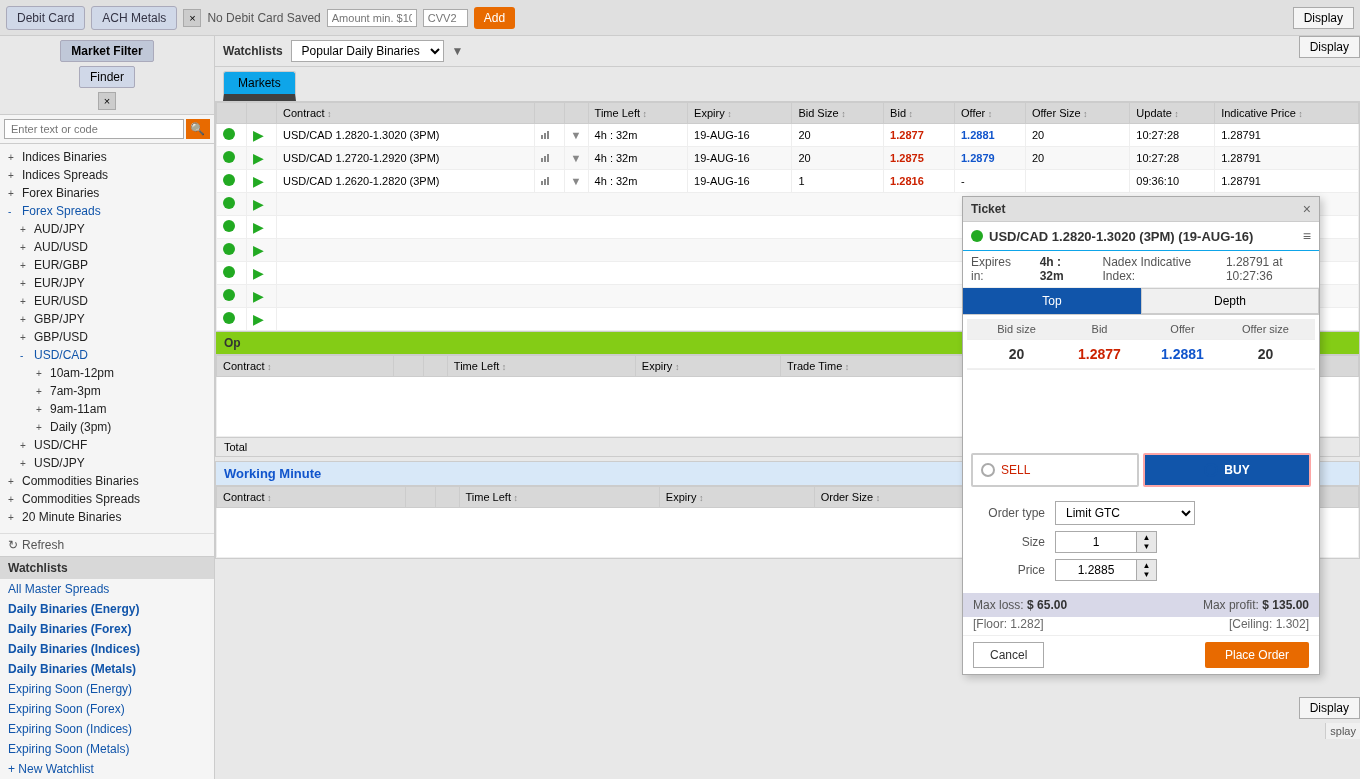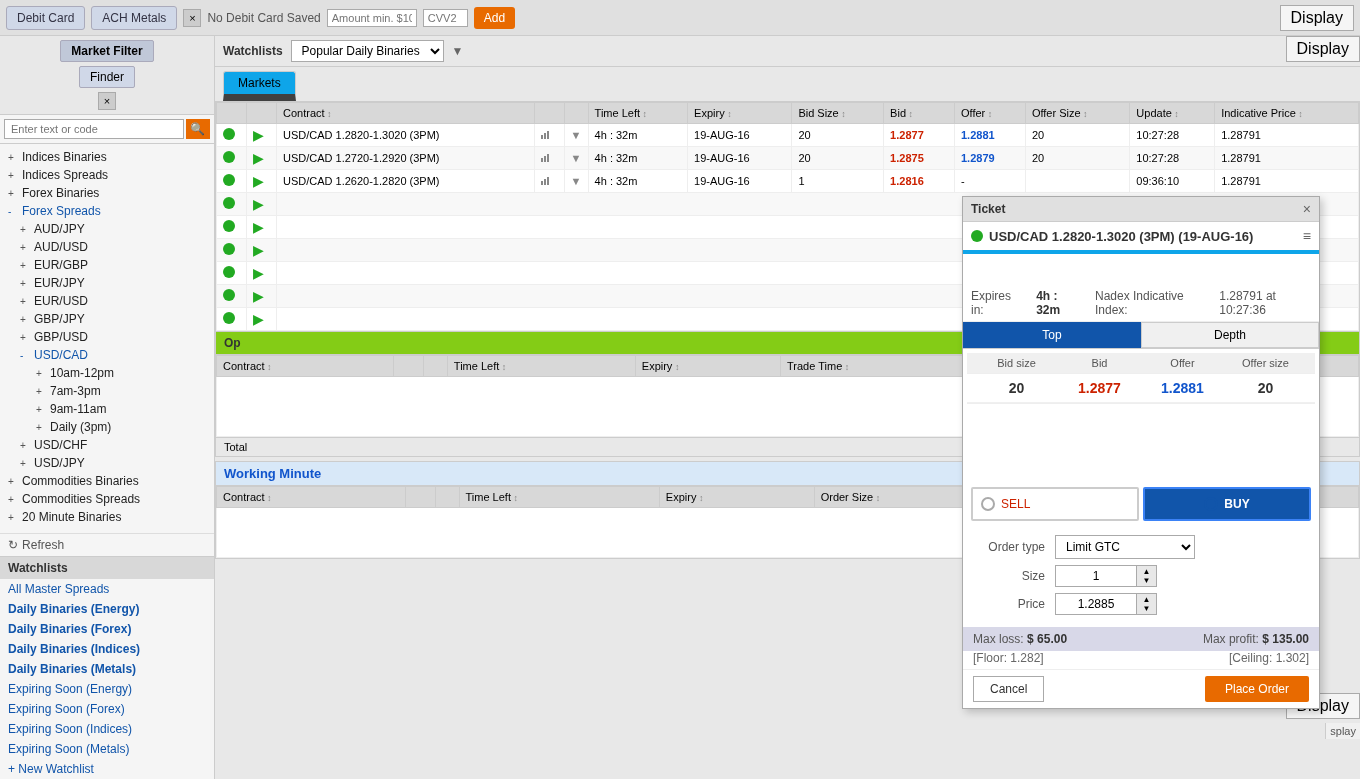--- a/index.html
+++ b/index.html
@@ -10,21 +10,21 @@
 
     
     .top-bar { display: flex; align-items: center; background: #e0e0e0; padding: 4px 6px; gap: 6px; height: 36px; border-bottom: 1px solid #ccc; }
     .btn-debit { background: #d0d8e8; border: 1px solid #aab; padding: 4px 10px; border-radius: 3px; cursor: pointer; font-size: 12px; color: #334; }
     .btn-ach { background: #d0d8e8; border: 1px solid #aab; padding: 4px 10px; border-radius: 3px; cursor: pointer; font-size: 12px; color: #334; }
     .btn-close-sm { background: #ccc; border: 1px solid #aaa; width: 18px; height: 18px; cursor: pointer; font-size: 11px; display: flex; align-items: center; justify-content: center; }
     .top-label { font-size: 12px; color: #555; }
     .input-small { border: 1px solid #aaa; padding: 2px 4px; width: 90px; font-size: 11px; }
     .input-cvv { border: 1px solid #aaa; padding: 2px 4px; width: 45px; font-size: 11px; }
     .btn-orange { background: #e86a00; color: white; border: none; padding: 4px 10px; border-radius: 3px; cursor: pointer; font-size: 12px; }
-    .display-btn { background: #f5f5f5; border: 1px solid #aaa; padding: 3px 10px; font-size: 16px; cursor: pointer; }
+    .display-btn { background: #f5f5f5; border: 1px solid #aaa; padding: 3px 10px; font-size: 12px; cursor: pointer; }
 
     
     .main-area { display: flex; flex: 1; overflow: hidden; }
 
     
     .sidebar { width: 215px; background: #f5f5f5; border-right: 1px solid #ccc; display: flex; flex-direction: column; overflow: hidden; }
     .sidebar-filters { display: flex; align-items: center; padding: 4px; gap: 4px; border-bottom: 1px solid #ccc; background: #e8e8e8; flex-direction: column; }
     .filter-btn { background: #d0d8e8; border: 1px solid #aab; padding: 3px 10px; cursor: pointer; border-radius: 2px; }
     .filter-btn.active { background: #c0c8d8; font-weight: bold; }
     .search-row { display: flex; padding: 4px; gap: 2px; border-bottom: 1px solid #ccc; }
@@ -82,44 +82,44 @@
     .working-title { font-weight: bold; color: #1155cc; font-size: 13px; }
 
     
     .green-arrow { color: #22aa22; font-size: 14px; cursor: pointer; }
 
     
     .ticket-panel { position: absolute; right: 40px; top: 160px; width: 358px; background: white; border: 1px solid #aaa; box-shadow: 3px 3px 8px rgba(0,0,0,0.2); z-index: 100; }
     .ticket-header { background: #e0e0e0; padding: 4px 8px; display: flex; align-items: center; justify-content: space-between; border-bottom: 1px solid #ccc; }
     .ticket-title { font-weight: bold; color: #333; }
     .ticket-close { cursor: pointer; color: #666; font-size: 14px; }
-    .ticket-contract-row { display: flex; align-items: center; gap: 6px; padding: 6px 8px; border-bottom: 4px solid #0ea5e9; }
+    .ticket-contract-row { display: flex; align-items: center; gap: 6px; padding: 6px 8px; border-bottom: 1px solid #0ea5e9; }
     .ticket-contract-name { font-weight: bold; font-size: 13px; color: #333; }
     .ticket-menu-icon { color: #666; font-size: 14px; cursor: pointer; margin-left: auto; }
-    .ticket-expiry-row { display: flex; gap: 17px; padding: 4px 8px; border-bottom: 1px solid #eee; font-size: 11px; color: #555; margin-top: 31px; }
+    .ticket-expiry-row { display: flex; gap: 24px; padding: 4px 8px; border-bottom: 1px solid #eee; font-size: 11px; color: #555; }
     .ticket-expiry-val { font-weight: bold; color: #333; }
     .ticket-tabs { display: flex; border-bottom: 1px solid #ccc; }
     .ticket-tab { flex: 1; text-align: center; padding: 5px; cursor: pointer; background: #f0f0f0; border: 1px solid #ccc; font-size: 12px; }
     .ticket-tab.active { background: #1155aa; color: white; border-color: #1155aa; }
     .ticket-depth-tab { flex: 1; text-align: center; padding: 5px; cursor: pointer; background: #f0f0f0; border: 1px solid #ccc; font-size: 12px; }
 
     
     .order-book { padding: 4px; }
     .order-book-header { display: flex; padding: 4px 8px; background: #f0f0f0; border-bottom: 1px solid #eee; }
     .ob-col { flex: 1; text-align: center; font-size: 11px; color: #555; }
     .ob-row { display: flex; padding: 6px 8px; border-bottom: 1px solid #f0f0f0; }
     .ob-cell { flex: 1; text-align: center; font-size: 14px; font-weight: bold; }
     .ob-bid { color: #cc2200; }
     .ob-offer { color: #1155cc; }
     .ob-size { color: #333; }
 
     
     .buy-sell-row { display: flex; padding: 8px; gap: 4px; }
     .sell-btn { flex: 1; background: white; border: 2px solid #ccc; padding: 8px; text-align: center; cursor: pointer; font-size: 14px; font-weight: normal; color: #cc2200; border-radius: 2px; display: flex; align-items: center; gap: 6px; }
-    .buy-btn { flex: 1; background: #1155aa; border: 2px solid #3b82f6; padding: 8px; text-align: center; cursor: pointer; font-size: 14px; font-weight: bold; color: white; border-radius: 2px; display: flex; align-items: center; justify-content: center; gap: 6px; }
+    .buy-btn { flex: 1; background: #1155aa; border: 2px solid #fca5a5; padding: 8px; text-align: center; cursor: pointer; font-size: 14px; font-weight: bold; color: white; border-radius: 2px; display: flex; align-items: center; justify-content: center; gap: 6px; }
     .radio-circle { width: 14px; height: 14px; border-radius: 50%; border: 2px solid #aaa; background: white; display: inline-block; }
     .radio-filled { width: 14px; height: 14px; border-radius: 50%; border: 2px solid #1155aa; background: #1155aa; display: inline-block; }
 
     
     .order-form { padding: 6px 12px; }
     .form-row { display: flex; align-items: center; margin-bottom: 6px; }
     .form-label { width: 80px; text-align: right; padding-right: 10px; color: #555; font-size: 12px; }
     .form-select { border: 1px solid #aaa; padding: 3px 6px; font-size: 12px; width: 140px; background: white; }
     .stepper { display: flex; border: 1px solid #aaa; }
     .stepper input { border: none; padding: 3px 6px; width: 80px; font-size: 12px; text-align: center; }

